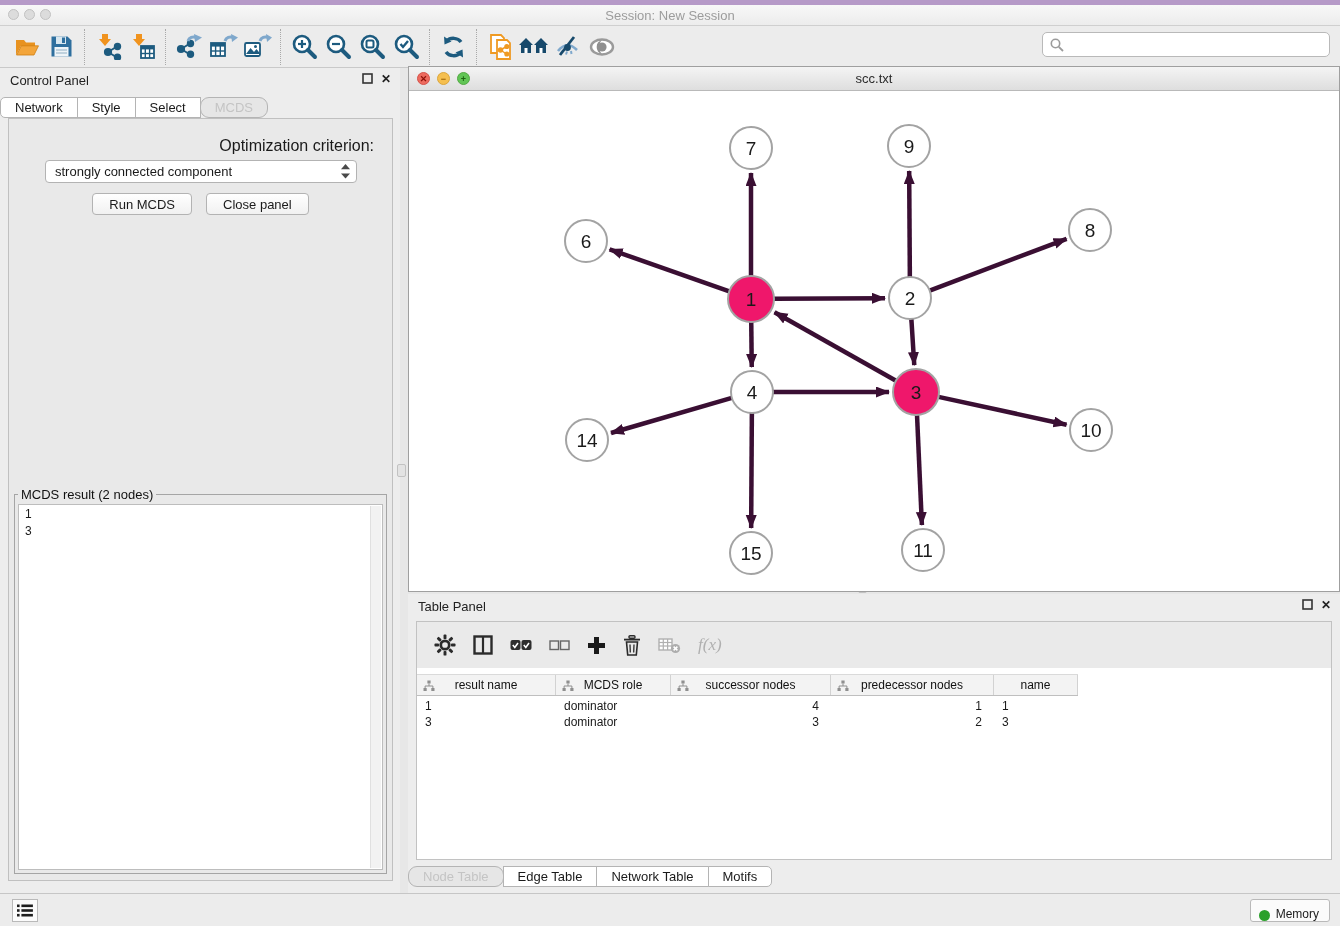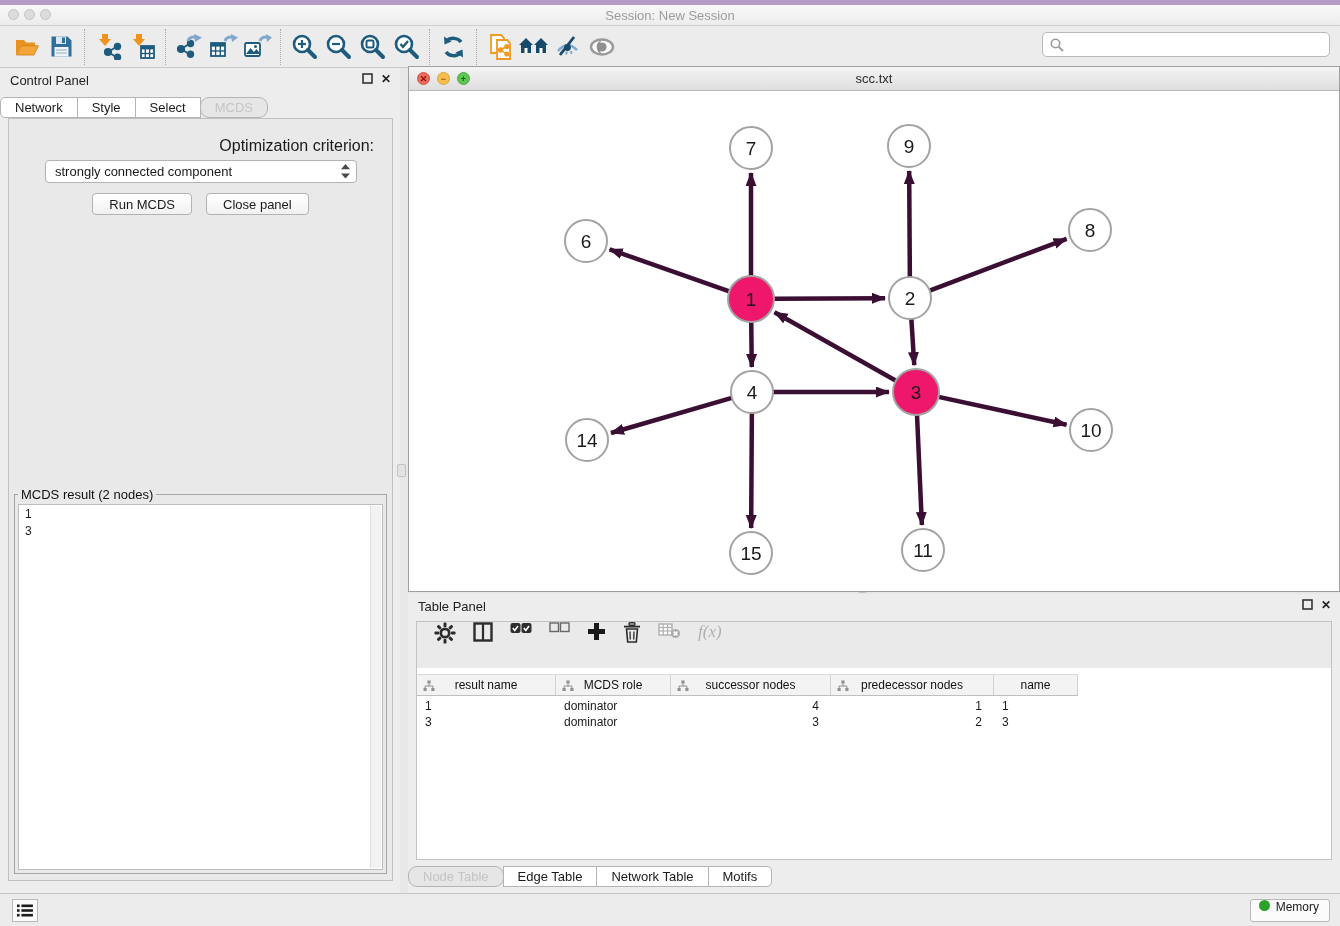--- a/index.html
+++ b/index.html
@@ -63,39 +63,39 @@
     display:flex; align-items:center; justify-content:center; }
   .tl.red   { background:#ed6a5e; border:1px solid #d5524a; color:#8c1008; }
   .tl.yel   { background:#f5bf4f; border:1px solid #dba63c; color:#985e00; }
   .tl.grn   { background:#61c555; border:1px solid #53a944; color:#1d6511; }
   #net-canvas { position:absolute; left:0; top:25px; right:0; bottom:0; background:#fff; }
   #graph-svg { width:100%; height:100%; }
   
   #table-panel { position:absolute; left:408px; top:594px; width:932px; height:299px; background:#ededed; }
   #tbl-inner { position:absolute; left:8px; right:8px; top:27px; height:239px; background:#fff; border:1px solid #c2c2c2; }
   #tbl-toolbar { position:absolute; left:0; right:0; top:0; height:46px; background:#eaeaea;
-    display:flex; padding-left:17px; gap:17px; }
+    display:flex; align-items:center; padding-left:17px; gap:17px; }
   .fx { font-family:"Liberation Serif", serif; font-style:italic; font-size:17px; color:#b0b0b0; }
   #tbl-head { position:absolute; left:0; top:52px; display:flex; height:22px;
     background:#f3f3f3; border-top:1px solid #dadada; border-bottom:1px solid #bfbfbf; }
   .hcell { position:relative; display:flex; align-items:center; justify-content:center;
     font-size:12px; color:#111; border-right:1px solid #d2d2d2; }
   .hcell svg { position:absolute; left:6px; top:5px; }
   .trow { display:flex; height:16px; }
   .tcell { font-size:12px; display:flex; align-items:center; }
   .tcell.left  { justify-content:flex-start; padding-left:8px; }
   .tcell.right { justify-content:flex-end; padding-right:12px; }
   #tbl-rows { position:absolute; left:0; top:76px; }
   #tbl-tabs { position:absolute; left:0; right:0; bottom:6px; }
   
   #statusbar { position:absolute; left:0; bottom:0; width:1340px; height:33px; background:#ececec; border-top:1px solid #c6c6c6; }
   #list-btn { position:absolute; left:12px; top:5px; width:26px; height:23px; background:#fbfbfb;
     border:1px solid #b9b9b9; display:flex; align-items:center; justify-content:center; }
   #memory-btn { position:absolute; right:10px; top:5px; height:23px; padding:0 10px 0 8px; background:#fbfbfb;
-    border:1px solid #b9b9b9; border-radius:3px; display:flex; align-items:flex-start; gap:6px; font-size:12px; }
+    border:1px solid #b9b9b9; border-radius:3px; display:flex; align-items:flex-end; gap:6px; font-size:12px; }
   #memory-btn .dot { width:11px; height:11px; border-radius:50%; background:#2ba02b; }
   .small-x { font-size:12px; font-weight:bold; color:#222; line-height:10px; }
 </style>
 </head>
 <body>
 
 <div id="desktop-strip"></div>
 <div id="titlebar">
   <div class="lights">
     <span class="light"></span>

